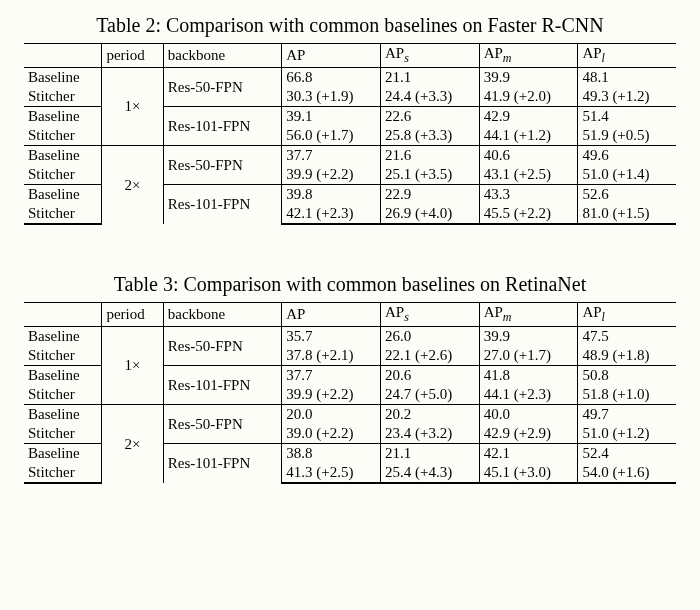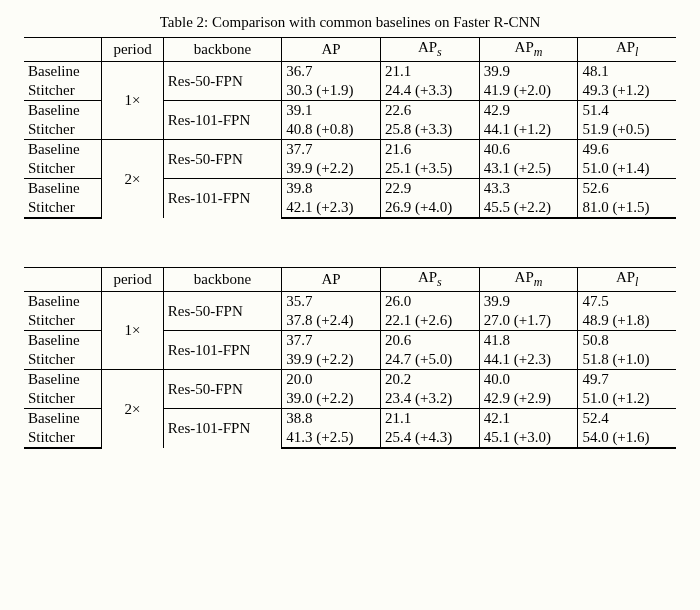--- a/index.html
+++ b/index.html
@@ -9,36 +9,36 @@
       padding: 14px 24px;
       width: 700px;
       box-sizing: border-box;
       color: #000;
     }
     .table-block {
       margin-bottom: 48px;
     }
     .caption {
       text-align: center;
-      font-size: 15px;
+      font-size: 20px;
       margin-bottom: 6px;
     }
     table {
       border-collapse: collapse;
       width: 100%;
       font-size: 15px;
     }
     th, td {
       padding: 1px 4px;
       text-align: left;
       white-space: nowrap;
     }
     .vline-l { border-left: 1px solid #000; }
     .bold { font-weight: normal; }
-    .hdr td, .hdr th { text-align: center; }
+    .hdr td, .hdr th { text-align: left; }
     .topline td, .topline th { border-top: 1.6px solid #000; }
     .midline td, .midline th { border-top: 0.8px solid #000; }
     .thickline td, .thickline th { border-top: 1.6px solid #000; }
     .bottomline td { border-bottom: 2px solid #000; }
     .sub { font-style: italic; font-size: 12px; vertical-align: sub;}
   </style>
 </head>
 <body>
 
 <div id="root">
@@ -54,21 +54,21 @@
             <td class="vline-l">AP<span class="sub">s</span></td>
             <td class="vline-l">AP<span class="sub">m</span></td>
             <td class="vline-l">AP<span class="sub">l</span></td>
           </tr>
         </tbody>
         <tbody>
           <tr class="midline">
             <td>Baseline</td>
             <td class="vline-l" rowspan="4" style="text-align: center;">1×</td>
             <td class="vline-l" rowspan="2">Res-50-FPN</td>
-            <td class="vline-l">36.7</td>
+            <td class="vline-l">66.8</td>
             <td class="vline-l">21.1</td>
             <td class="vline-l">39.9</td>
             <td class="vline-l">48.1</td>
           </tr>
           <tr>
             <td class="bold">Stitcher</td>
             <td class="vline-l bold">30.3 (+1.9)</td>
             <td class="vline-l bold">24.4 (+3.3)</td>
             <td class="vline-l">41.9 (+2.0)</td>
             <td class="vline-l">49.3 (+1.2)</td>
@@ -76,21 +76,21 @@
           <tr class="midline">
             <td>Baseline</td>
             <td class="vline-l" rowspan="2">Res-101-FPN</td>
             <td class="vline-l">39.1</td>
             <td class="vline-l">22.6</td>
             <td class="vline-l">42.9</td>
             <td class="vline-l">51.4</td>
           </tr>
           <tr>
             <td class="bold">Stitcher</td>
-            <td class="vline-l bold">40.8 (+0.8)</td>
+            <td class="vline-l bold">56.0 (+1.7)</td>
             <td class="vline-l bold">25.8 (+3.3)</td>
             <td class="vline-l">44.1 (+1.2)</td>
             <td class="vline-l">51.9 (+0.5)</td>
           </tr>
           <tr class="thickline">
             <td>Baseline</td>
             <td class="vline-l" rowspan="4" style="text-align: center;">2×</td>
             <td class="vline-l" rowspan="2">Res-50-FPN</td>
             <td class="vline-l">37.7</td>
             <td class="vline-l">21.6</td>
@@ -116,20 +116,21 @@
             <td class="bold">Stitcher</td>
             <td class="vline-l bold">42.1 (+2.3)</td>
             <td class="vline-l bold">26.9 (+4.0)</td>
             <td class="vline-l">45.5 (+2.2)</td>
             <td class="vline-l">81.0 (+1.5)</td>
           </tr>
         </tbody>
       </table>
     </div>
     <div class="table-block">
+      <div class="caption">Table 3: Comparison with common baselines on RetinaNet</div>
       <table>
         <tbody>
           <tr class="hdr topline">
             <td></td>
             <td class="vline-l">period</td>
             <td class="vline-l">backbone</td>
             <td class="vline-l">AP</td>
             <td class="vline-l">AP<span class="sub">s</span></td>
             <td class="vline-l">AP<span class="sub">m</span></td>
             <td class="vline-l">AP<span class="sub">l</span></td>
@@ -140,21 +141,21 @@
             <td>Baseline</td>
             <td class="vline-l" rowspan="4" style="text-align: center;">1×</td>
             <td class="vline-l" rowspan="2">Res-50-FPN</td>
             <td class="vline-l">35.7</td>
             <td class="vline-l">26.0</td>
             <td class="vline-l">39.9</td>
             <td class="vline-l">47.5</td>
           </tr>
           <tr>
             <td class="bold">Stitcher</td>
-            <td class="vline-l bold">37.8 (+2.4)</td>
+            <td class="vline-l bold">37.8 (+2.1)</td>
             <td class="vline-l bold">22.1 (+2.6)</td>
             <td class="vline-l">27.0 (+1.7)</td>
             <td class="vline-l">48.9 (+1.8)</td>
           </tr>
           <tr class="midline">
             <td>Baseline</td>
             <td class="vline-l" rowspan="2">Res-101-FPN</td>
             <td class="vline-l">37.7</td>
             <td class="vline-l">20.6</td>
             <td class="vline-l">41.8</td>

